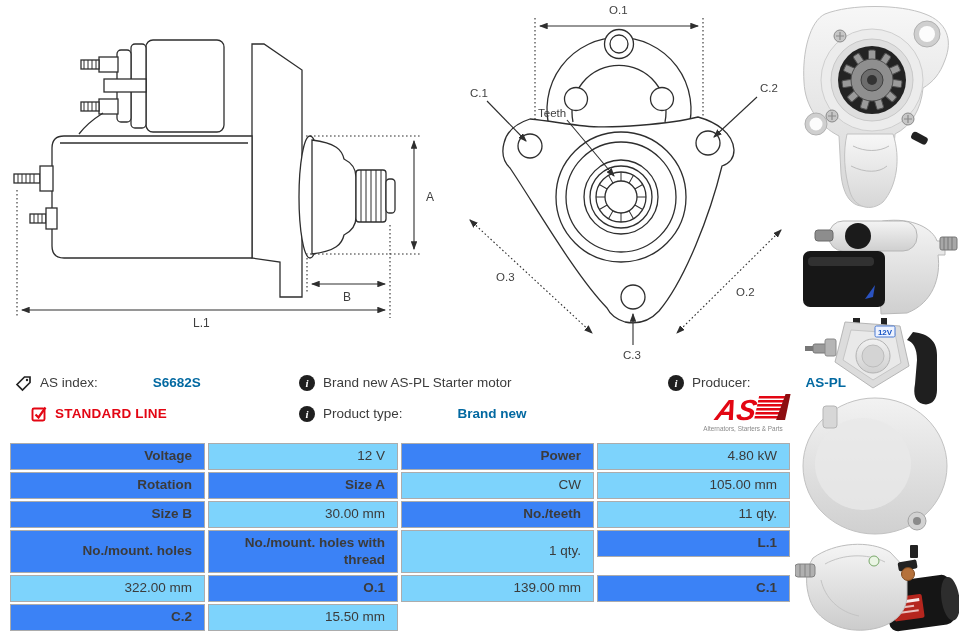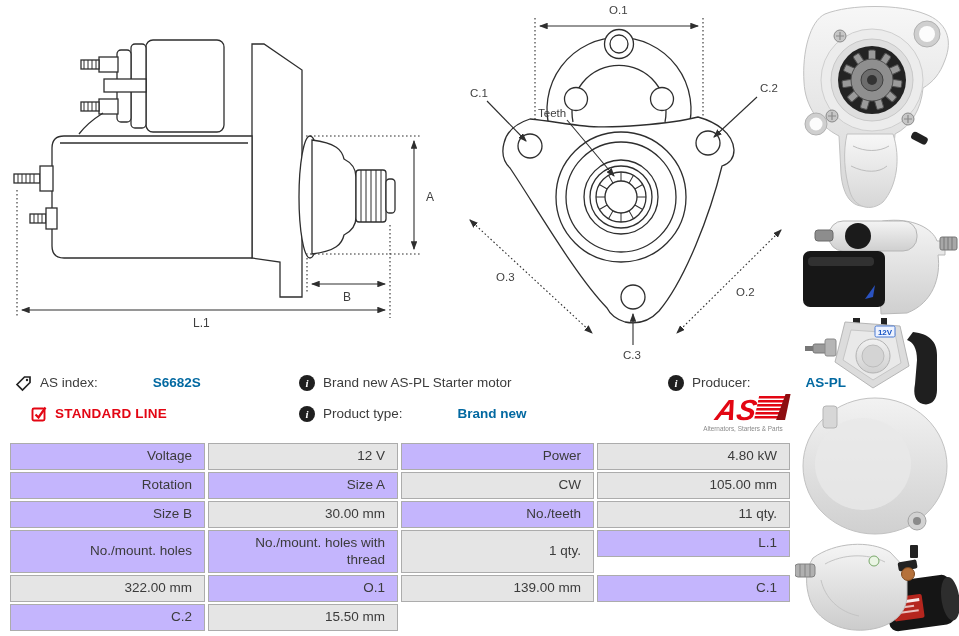--- a/index.html
+++ b/index.html
@@ -44,25 +44,25 @@
   .logo-wrap { position: absolute; left: 694px; top: 392px; }
 
   
   .specs {
     position: absolute; left: 10px; top: 443px; width: 780px;
     display: grid; grid-template-columns: 195px 190px 193px 193px;
     gap: 2px 3px;
   }
   .cell {
     display: flex; align-items: center; justify-content: flex-end;
-    border: 1px solid #acacac; background: #e5e5e5;
+    border: 1px solid #acacac; background: #7dd3fc;
     font-size: 13.5px; color: #3b3b3b; padding: 0 12px;
     text-align: right; line-height: 1.25; height: 27px;
   }
-  .cell.lbl { background: #c4b5fd; }
+  .cell.lbl { background: #3b82f6; font-weight: bold; }
   .cell.tall { height: 43px; }
 </style>
 </head>
 <body>
 
 <div class="page">
 
   <svg class="side-view" width="440" height="365" viewBox="0 0 440 365" fill="none" stroke="#2e2e2e" stroke-width="1.3">
     <defs>
       <marker id="ah1" viewBox="0 0 8 6" refX="7" refY="3" markerWidth="8" markerHeight="6" orient="auto-start-reverse">

